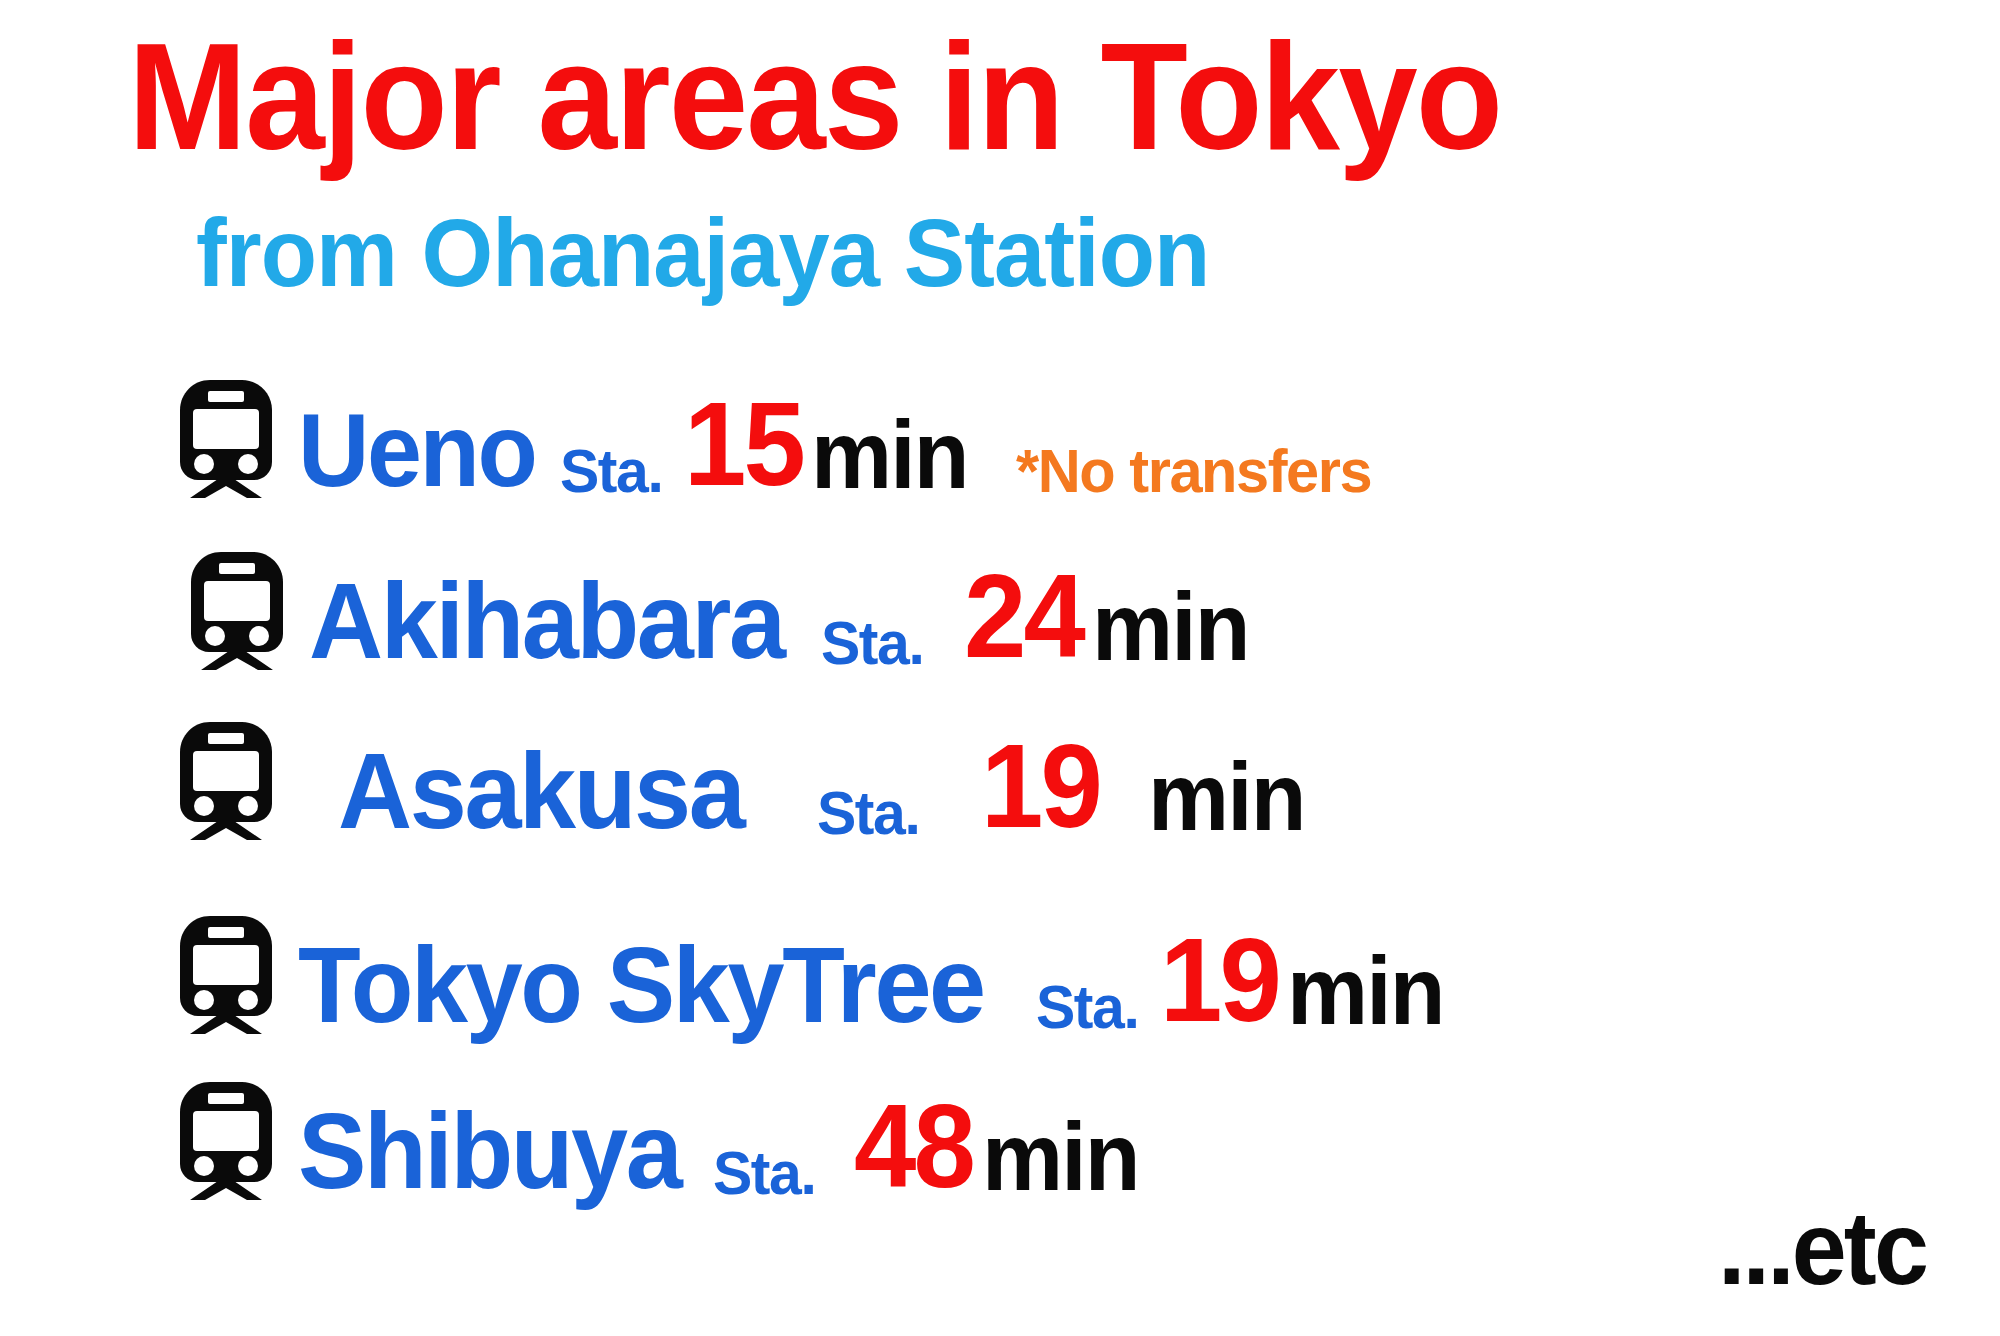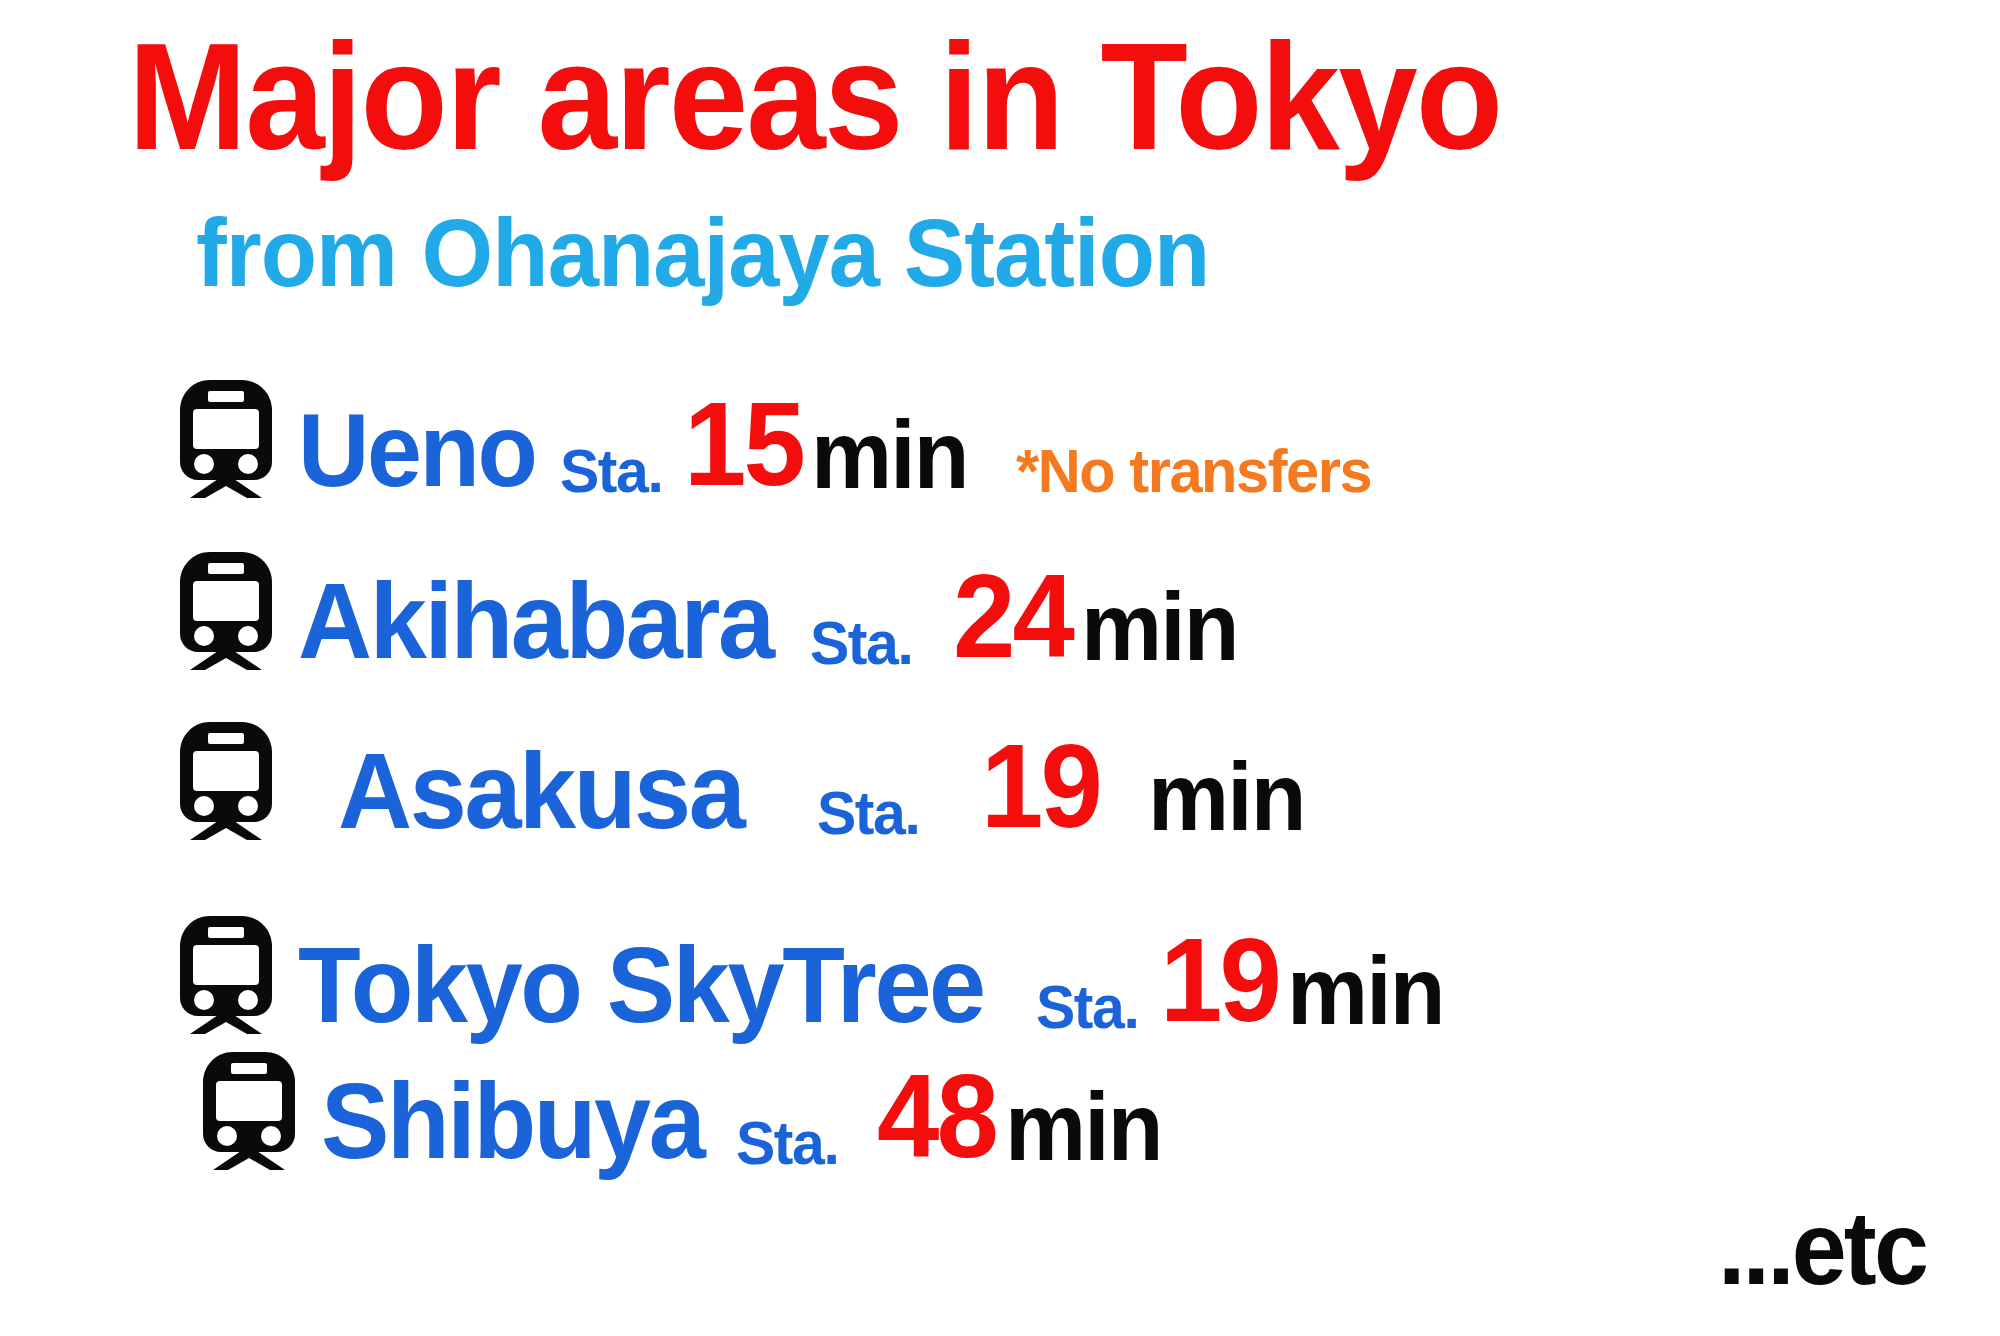--- a/index.html
+++ b/index.html
@@ -121,24 +121,24 @@
     font-weight: 700;
     letter-spacing: -1.5px;
     color: #f4791f;
     margin-left: 40px;
     transform: scaleX(0.96);
     transform-origin: left bottom;
   }
 
   
   #row-ueno        { top: 380px; }
-  #row-akihabara   { top: 552px; }
+  #row-akihabara   { top: 552px; margin-left: 11px; }
   #row-asakusa     { top: 722px; gap: 40px; }
   #row-skytree     { top: 900px; margin-top: 16px; }
-  #row-shibuya     { top: 1052px; margin-left: 23px; }
+  #row-shibuya     { top: 1082px; }
 
   #row-akihabara .station { font-size: 108px; }
   #row-akihabara .mins    { margin-left: 36px; }
 
   #row-asakusa  .station  { font-size: 108px; }
 
   #row-skytree  .station  { font-size: 108px; }
   #row-skytree  .sta      { margin-left: 16px; }
 
   #row-shibuya  .station  { font-size: 108px; }

